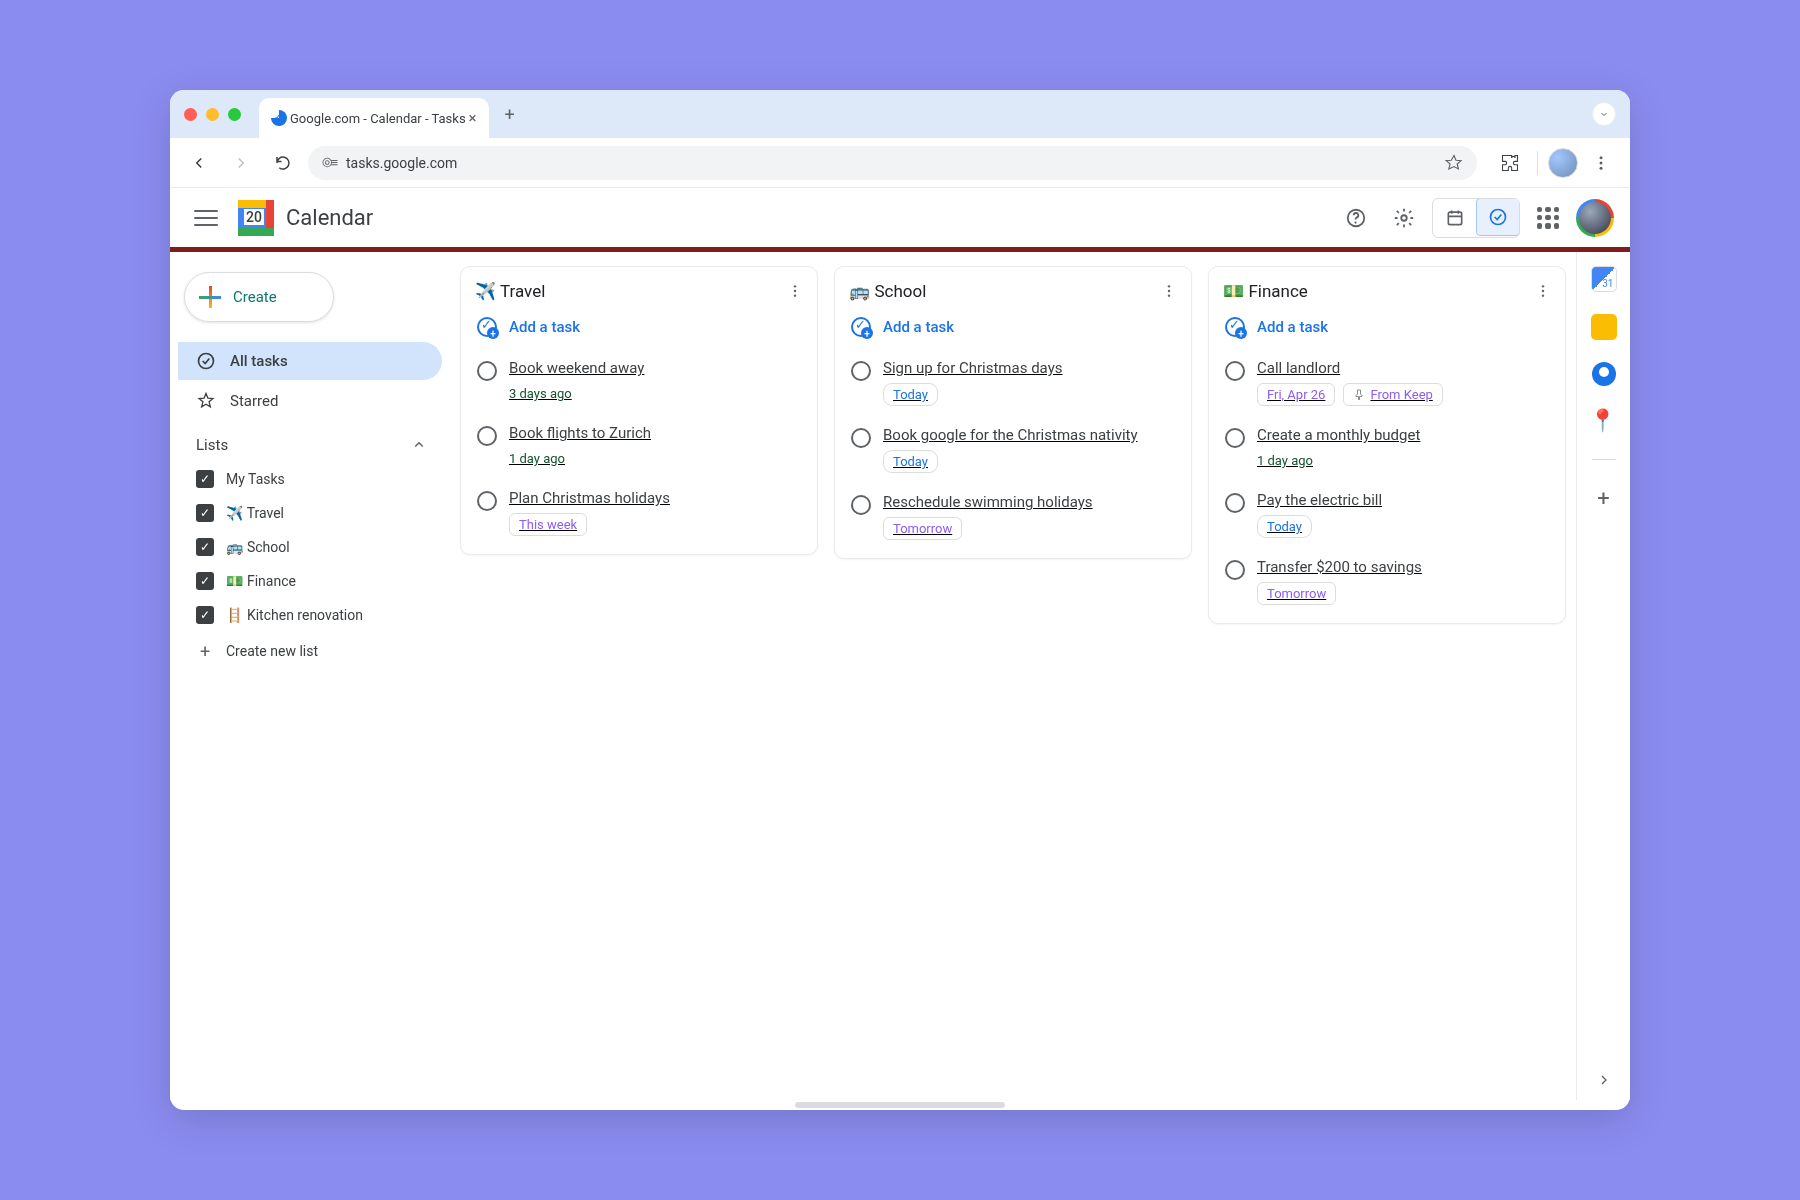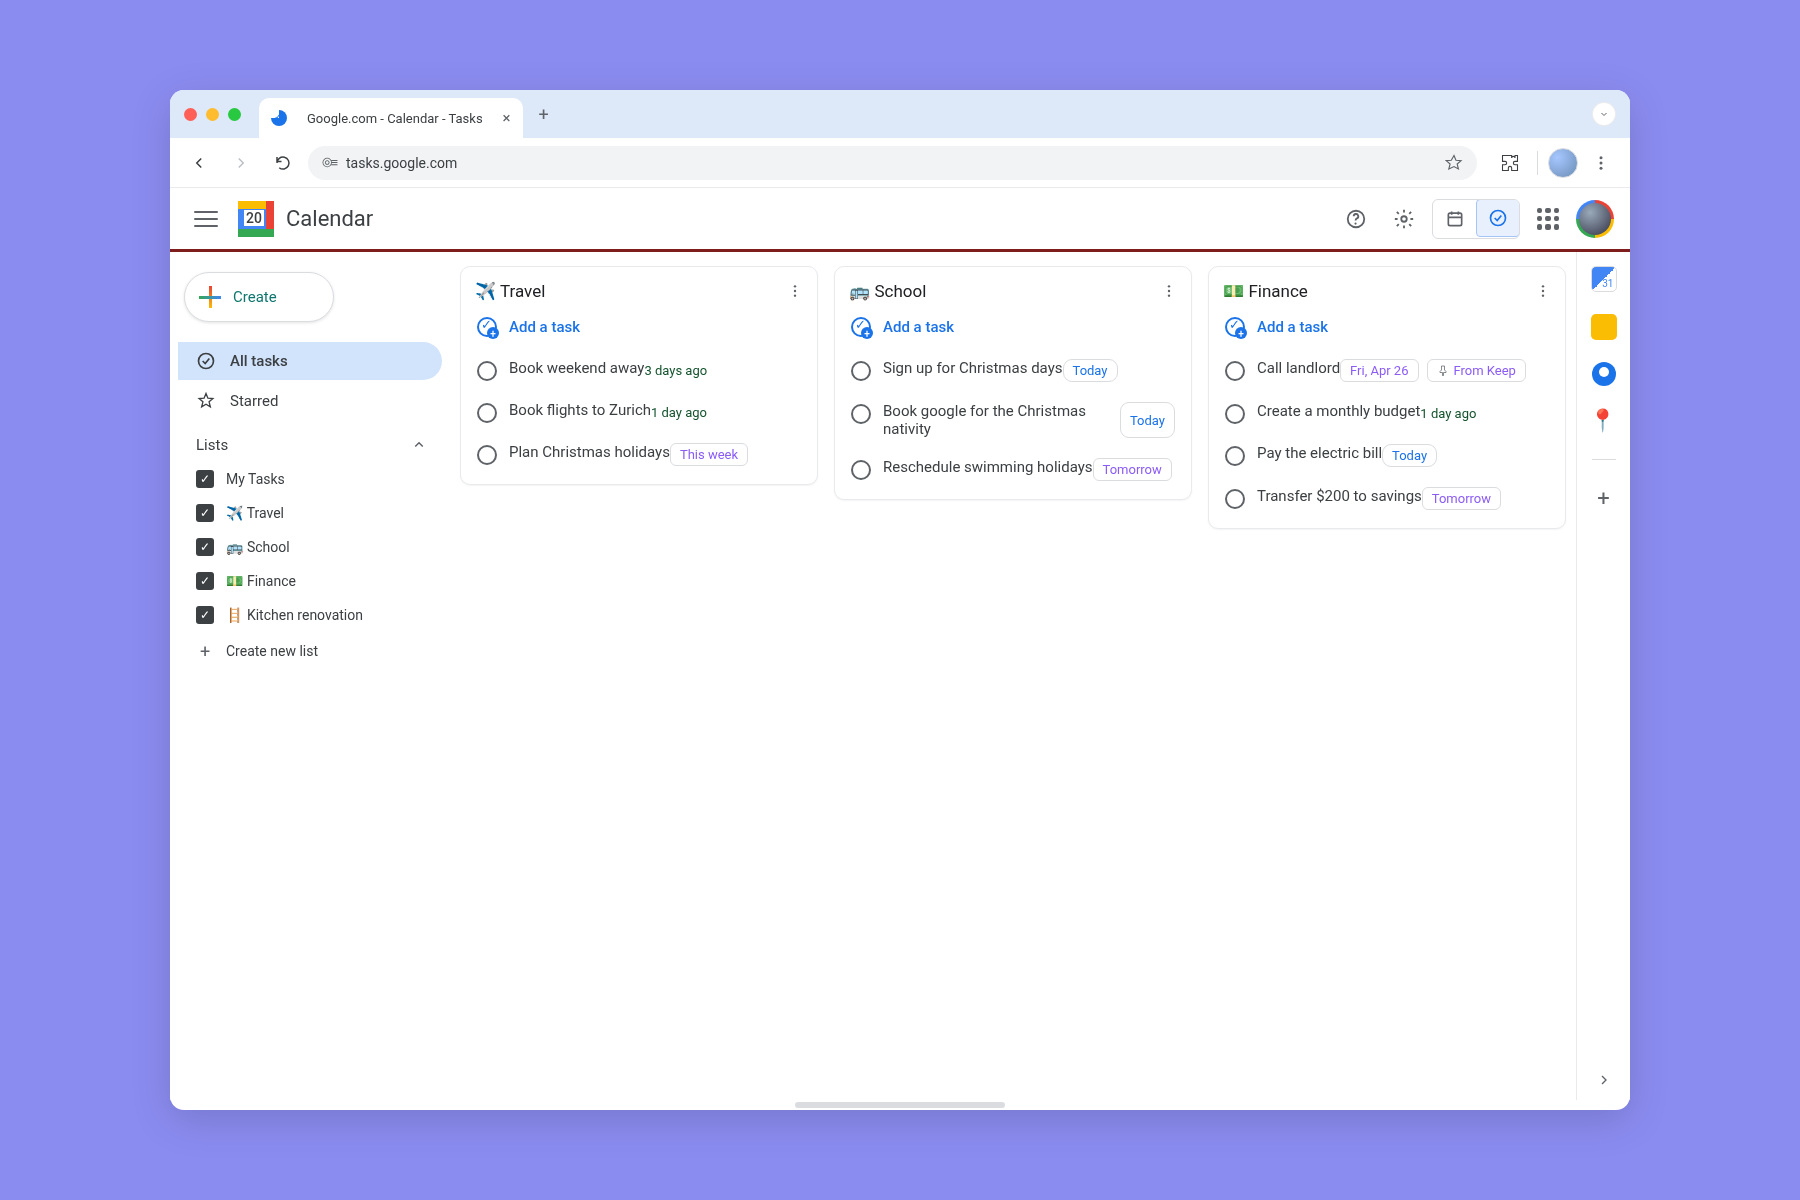--- a/index.html
+++ b/index.html
@@ -33,21 +33,21 @@
   .traffic { display: flex; gap: 9px; align-items: center; align-self: center; margin-right: 18px;}
   .traffic span { width: 13px; height: 13px; border-radius: 50%; display:block;}
   .tl-red { background:#ff5f57;}
   .tl-yellow { background:#febc2e;}
   .tl-green { background:#28c840;}
   .tab {
     height: 40px;
     background:#fff;
     border-radius: 10px 10px 0 0;
     display:flex; align-items:center;
-    padding: 0 12px; gap:20px;
+    padding: 0 12px; gap:3px;
     font-size: 13px; color:#3c4043;
     min-width: 220px;
   }
   .tab .favicon { width:16px;height:16px;border-radius:50%; background:conic-gradient(#1a73e8 0 75%, #fff 0); position:relative;}
   .tab .favicon::after{content:"✓"; color:#1a73e8; font-size:10px; position:absolute; left:3px; top:1px;}
   .tab .close-x { margin-left:auto; color:#5f6368; font-size:15px;}
   .new-tab { width:30px;height:30px; display:flex;align-items:center;justify-content:center; color:#5f6368; font-size:18px; align-self:center; margin-left:6px;}
   .tabs-dropdown { position:absolute; right:14px; top:12px; width:24px;height:24px; border-radius:50%; background:#fff; display:flex;align-items:center;justify-content:center; color:#5f6368; box-shadow:0 0 0 1px rgba(0,0,0,0.08) inset;}
 
   .url-bar {
@@ -69,21 +69,21 @@
   .url-right { display:flex; align-items:center; gap:6px; margin-left:8px;}
   .url-icon { width:34px;height:34px;display:flex;align-items:center;justify-content:center;color:#3c4043;border-radius:50%;}
   .divider-v { width:1px; height:24px; background:#dadce0; margin:0 4px;}
   .profile-chip{ width:30px;height:30px;border-radius:50%; background: radial-gradient(circle at 30% 30%, #a6c7ff, #6b8db5); border:1px solid #dadce0;}
 
   
   .app-header {
     height: 64px;
     display:flex; align-items:center;
     padding: 0 16px;
-    border-bottom:3px solid #7f1d1d;
+    border-bottom:5px solid #7f1d1d;
     gap:12px;
   }
   .hamburger-icon { width:24px;height:24px; display:flex;flex-direction:column;justify-content:center;gap:5px;}
   .hamburger-icon span{height:2px;background:#5f6368;border-radius:1px;}
   .cal-logo { width:36px;height:36px; border-radius:6px; position:relative; background:#4285f4;}
   .cal-logo::before{content:"20"; color:#3c4043; font-size:14px; font-weight:500; position:absolute; left:6px; top:9px; background:#fff; padding:0 2px;}
   .cal-logo .r{position:absolute;right:0;top:0;bottom:0;width:8px;background:#ea4335;}
   .cal-logo .b{position:absolute;left:0;right:0;bottom:0;height:8px;background:#34a853;}
   .cal-logo .t{position:absolute;left:0;right:0;top:0;height:8px;background:#fbbc04;}
   .app-title { font-size:22px; color:#3c4043; font-weight:400;}
@@ -128,21 +128,21 @@
   }
   .col-header{ display:flex; align-items:center; gap:8px; margin-bottom:6px;}
   .col-title{ font-size:17px; color:#202124;}
   .col-menu{ margin-left:auto; color:#5f6368; font-size:18px;}
   .add-row{ display:flex;align-items:center;gap:12px;padding:6px 2px 10px 2px; color:#1a73e8; font-size:15px; font-weight:500;}
   .add-check{ width:20px;height:20px;border:2px solid #1a73e8;border-radius:50%;position:relative;}
   .add-check::after{content:"✓";position:absolute;left:2px;top:-2px;font-size:13px;color:#1a73e8;}
   .add-check .plus{position:absolute;right:-4px;bottom:-4px;width:12px;height:12px;border-radius:50%;background:#1a73e8;color:#fff;font-size:10px;display:flex;align-items:center;justify-content:center;}
   .task{ display:flex; gap:12px; padding:8px 2px;}
   .task .circle{ width:20px;height:20px;border:2px solid #5f6368;border-radius:50%;flex-shrink:0;margin-top:2px;}
-  .task-body{ display:flex;flex-direction:row;}
+  .task-body{ display:flex;flex-direction:column;gap:6px;text-decoration:underline;}
   .task-title{ font-size:15px;color:#3c4043;}
   .chip{ display:inline-flex;align-items:center;font-size:13px;border:1px solid #dadce0;border-radius:6px;padding:3px 9px;color:#8b5cf6;width:fit-content; gap:5px;}
   .chip.red{ color:#14532d; border:none; padding-left:0;}
   .chip.blue{ color:#1a73e8;border-radius:9px;}
   .chip.blue.bordered{ border:1px solid #dadce0;}
   .chips-row{ display:flex; gap:8px; flex-wrap:wrap;}
 
   .right-rail{ width:54px; border-left:1px solid #e8eaed; display:flex; flex-direction:column; align-items:center; padding-top:14px; gap:22px;}
   .rail-icon{ width:26px;height:26px;border-radius:5px;}
   .rail-cal{ background:linear-gradient(135deg,#4285f4 50%,#fff 50%); border:1px solid #dadce0; position:relative;}

